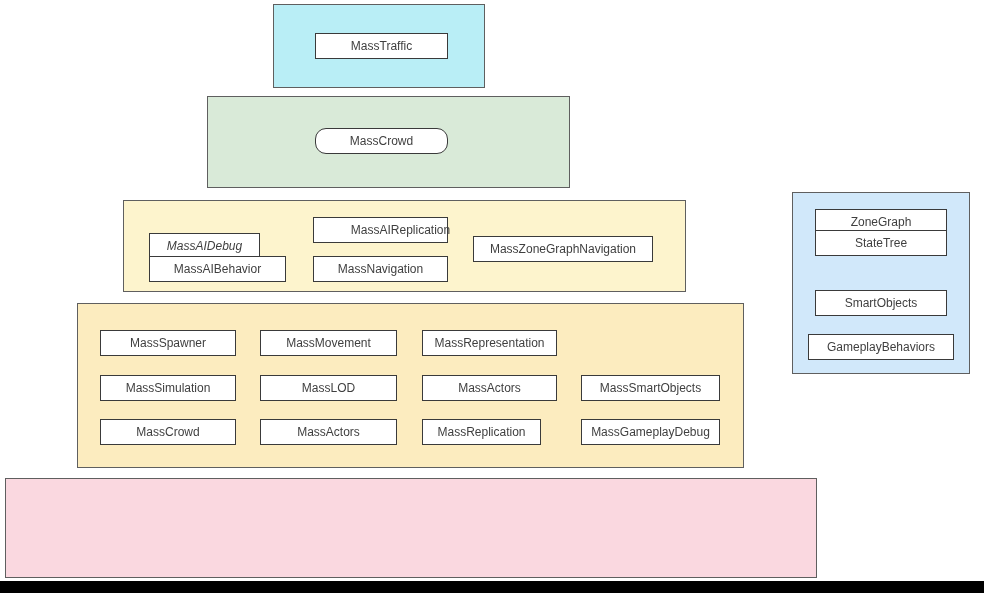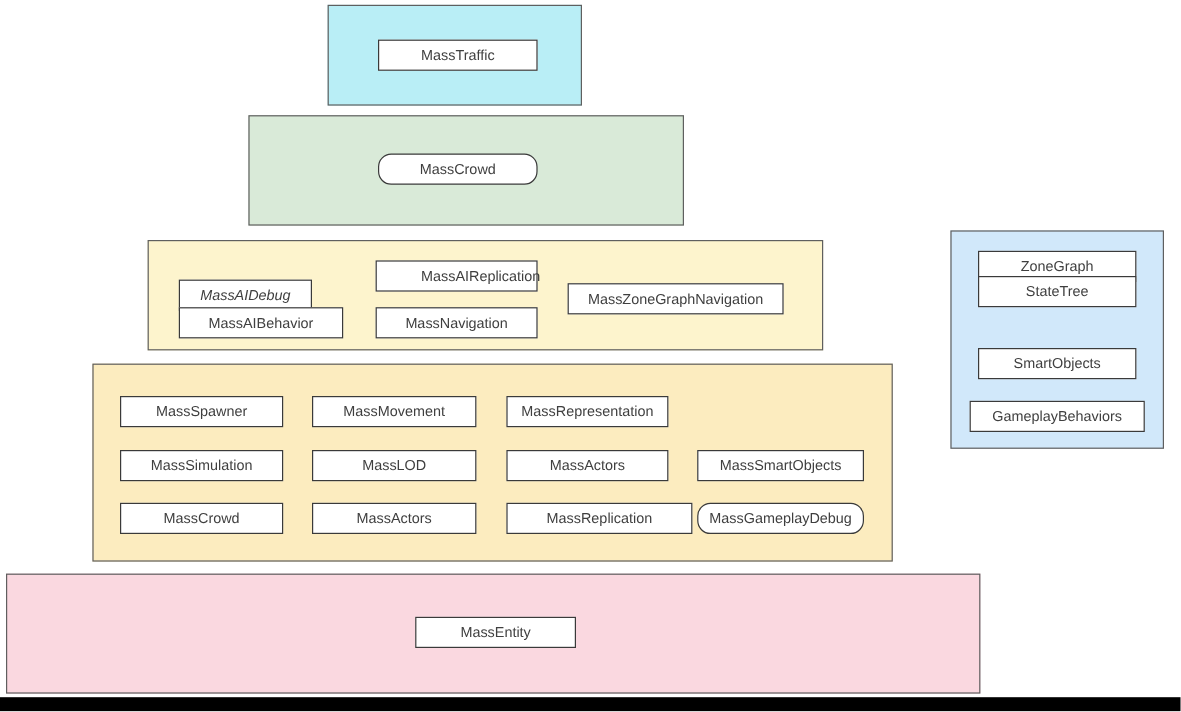--- a/index.html
+++ b/index.html
@@ -71,25 +71,24 @@
   <div class="chip" style="left:260px; top:330px; width:137px;">MassMovement</div>
   <div class="chip" style="left:422px; top:330px; width:135px;">MassRepresentation</div>
 
   <div class="chip" style="left:100px; top:375px; width:136px;">MassSimulation</div>
   <div class="chip" style="left:260px; top:375px; width:137px;">MassLOD</div>
   <div class="chip" style="left:422px; top:375px; width:135px;">MassActors</div>
   <div class="chip" style="left:581px; top:375px; width:139px;">MassSmartObjects</div>
 
   <div class="chip" style="left:100px; top:419px; width:136px;">MassCrowd</div>
   <div class="chip" style="left:260px; top:419px; width:137px;">MassActors</div>
-  <div class="chip" style="left:422px; top:419px; width:155px;">MassReplication</div>
-  <div class="chip" style="left:581px; top:419px; width:139px;border-radius:11px;">MassGameplayDebug</div>
+  <div class="chip" style="left:422px; top:419px; width:119px;">MassReplication</div>
+  <div class="chip" style="left:581px; top:419px; width:139px;">MassGameplayDebug</div>
 
   <div class="layer layer-entity"></div>
-  <div class="chip" style="left:346px; top:514px; width:134px;">MassEntity</div>
 
   <div class="layer side-panel"></div>
   <div class="chip" style="left:815px; top:209px; width:132px;">ZoneGraph</div>
   <div class="chip" style="left:815px; top:230px; width:132px;">StateTree</div>
   <div class="chip" style="left:815px; top:290px; width:132px;">SmartObjects</div>
   <div class="chip" style="left:808px; top:334px; width:146px;">GameplayBehaviors</div>
 
   <div class="letterbox"></div>
 
 </div>

